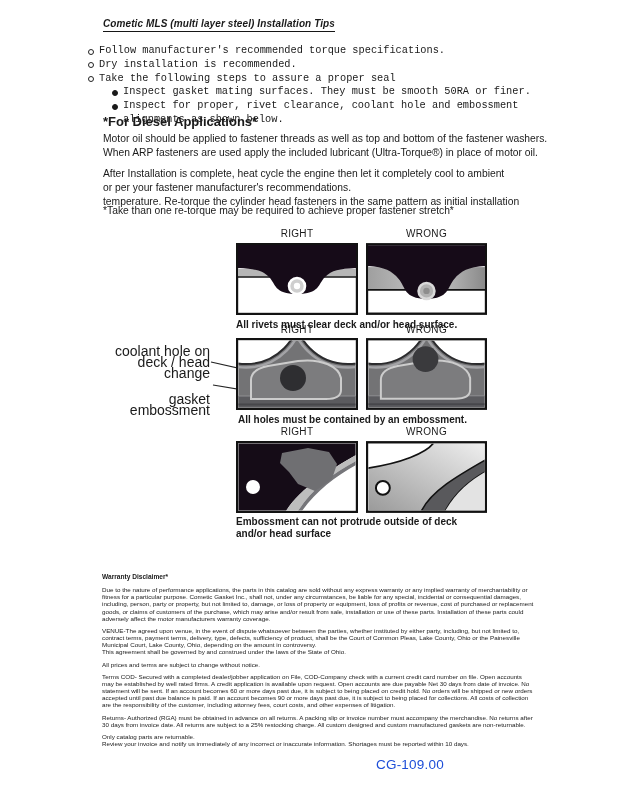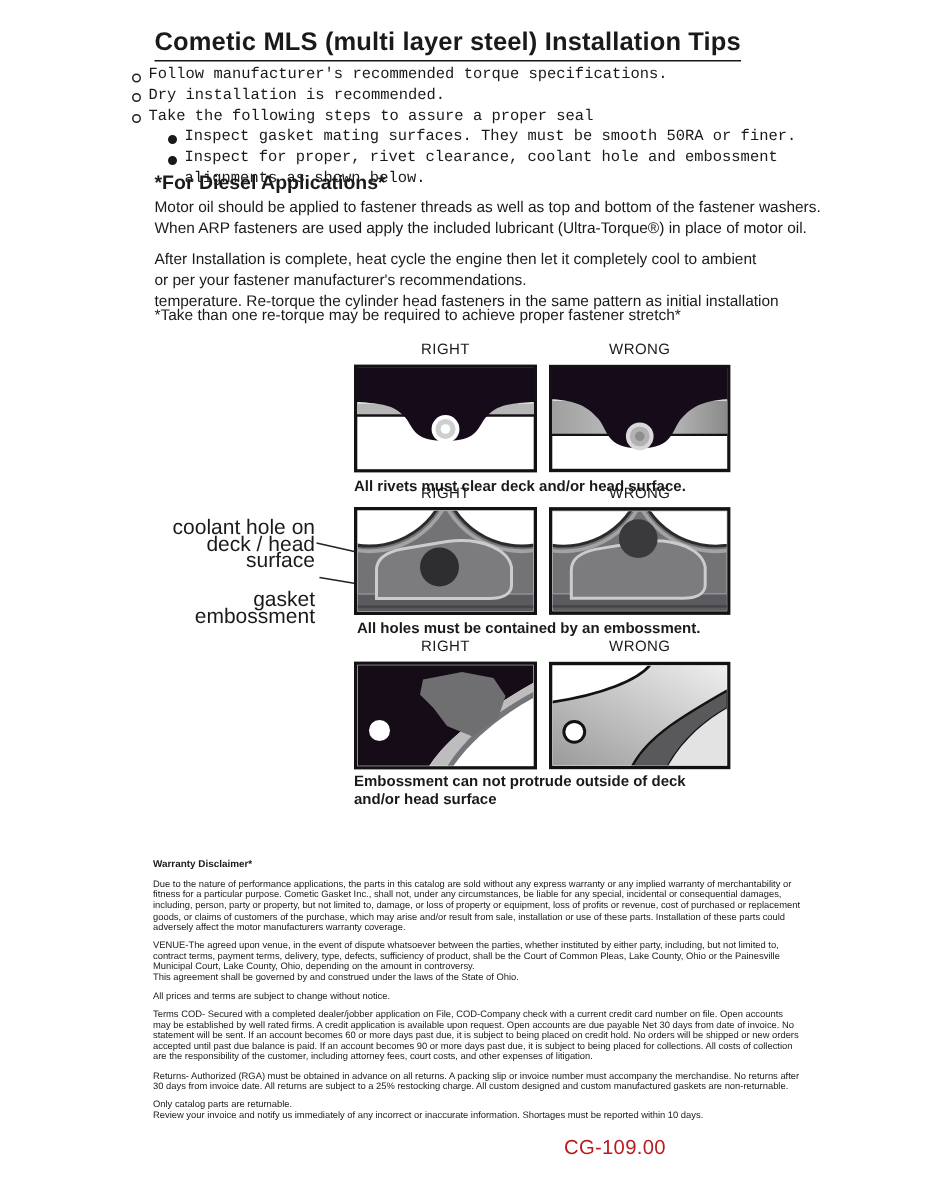--- a/index.html
+++ b/index.html
@@ -3,39 +3,39 @@
 <meta charset="utf-8">
 <style>
   html,body{margin:0;padding:0;background:#e8e8e8;}
   .page{
     position:relative;width:618px;height:800px;background:#ffffff;
     font-family:"Liberation Sans","DejaVu Sans",sans-serif;color:#1a1a1a;
     overflow:hidden;margin:0 auto;
   }
   .abs{position:absolute;}
   .title{
-    left:103px;top:18px;font-size:17px;font-weight:bold;margin:0;
-    border-bottom:1.6px solid #161616;padding-bottom:2px;letter-spacing:.1px;
+    left:103px;top:18px;font-size:10px;font-weight:bold;margin:0;
+    border-bottom:1.6px solid #161616;padding-bottom:2px;letter-spacing:.1px;font-style:italic;
   }
   .tips{left:88px;top:44px;font-size:10.3px;line-height:13.8px;width:470px;font-family:Liberation Mono, monospace;}
   .b-row{display:flex;align-items:flex-start;}
   .b-row.sub{margin-left:24px;}
   .mark{flex:0 0 auto;width:4px;height:4px;border:1px solid #222;border-radius:50%;margin:4.5px 5px 0 0;}
   .mark.fill{background:#1a1a1a;border-color:#1a1a1a;}
   .h2{font-size:13px;font-weight:bold;margin:0;text-align:right;}
   .bodyline{font-size:10.3px;line-height:14px;white-space:nowrap;}
   .dg-label{font-size:10px;letter-spacing:.3px;text-align:center;}
   .panel{width:122px;height:72px;}
   .caption{font-size:10px;font-weight:bold;line-height:11.5px;}
   .ann{font-size:14px;line-height:11px;text-align:right;width:112px;}
   .legal{left:102px;top:573px;width:433px;font-size:6.25px;line-height:7.15px;}
   .legal p{margin:0 0 5px 0;}
   .legal p.tight{margin-bottom:0;}
   .legal .lh{font-weight:bold;margin-bottom:6px;font-size:6.6px;}
-  .pagecode{left:376px;top:757px;font-size:13.5px;letter-spacing:.2px;color:#b91c1c;}
+  .pagecode{left:376px;top:757px;font-size:13.5px;letter-spacing:.2px;color:#1d4ed8;}
   svg{display:block;}
 </style>
 </head>
 <body>
 
 <div class="page">
 
   <h1 class="abs title">Cometic MLS (multi layer steel) Installation Tips</h1>
 
   <div class="abs tips">
@@ -103,21 +103,21 @@
       <circle cx="61" cy="48" r="3.2" fill="#8d8d8d"></circle>
     </svg>
   </div>
   <div class="abs caption" style="left:236px;top:319px;">All rivets must clear deck and/or head surface.</div>
 
   <div class="abs dg-label" style="left:236px;top:324px;width:122px;">RIGHT</div>
   <div class="abs dg-label" style="left:366px;top:324px;width:121px;">WRONG</div>
 
   <div class="abs ann" style="left:98px;top:346px;">
     <div>coolant hole on</div>
-    <div>deck / head surface</div>
+    <div>deck / head change</div>
   </div>
   <div class="abs ann" style="left:98px;top:378px;margin-top:16px;">
     <div>gasket embossment</div>
   </div>
   <svg class="abs" style="left:205px;top:348px;" width="95" height="50" viewBox="0 0 95 50">
     <line x1="6" y1="14" x2="86" y2="32" stroke="#222" stroke-width="1.1"></line>
     <line x1="8" y1="37" x2="56" y2="45" stroke="#222" stroke-width="1.1"></line>
   </svg>
 
   <div class="abs panel" style="left:236px;top:338px;">

